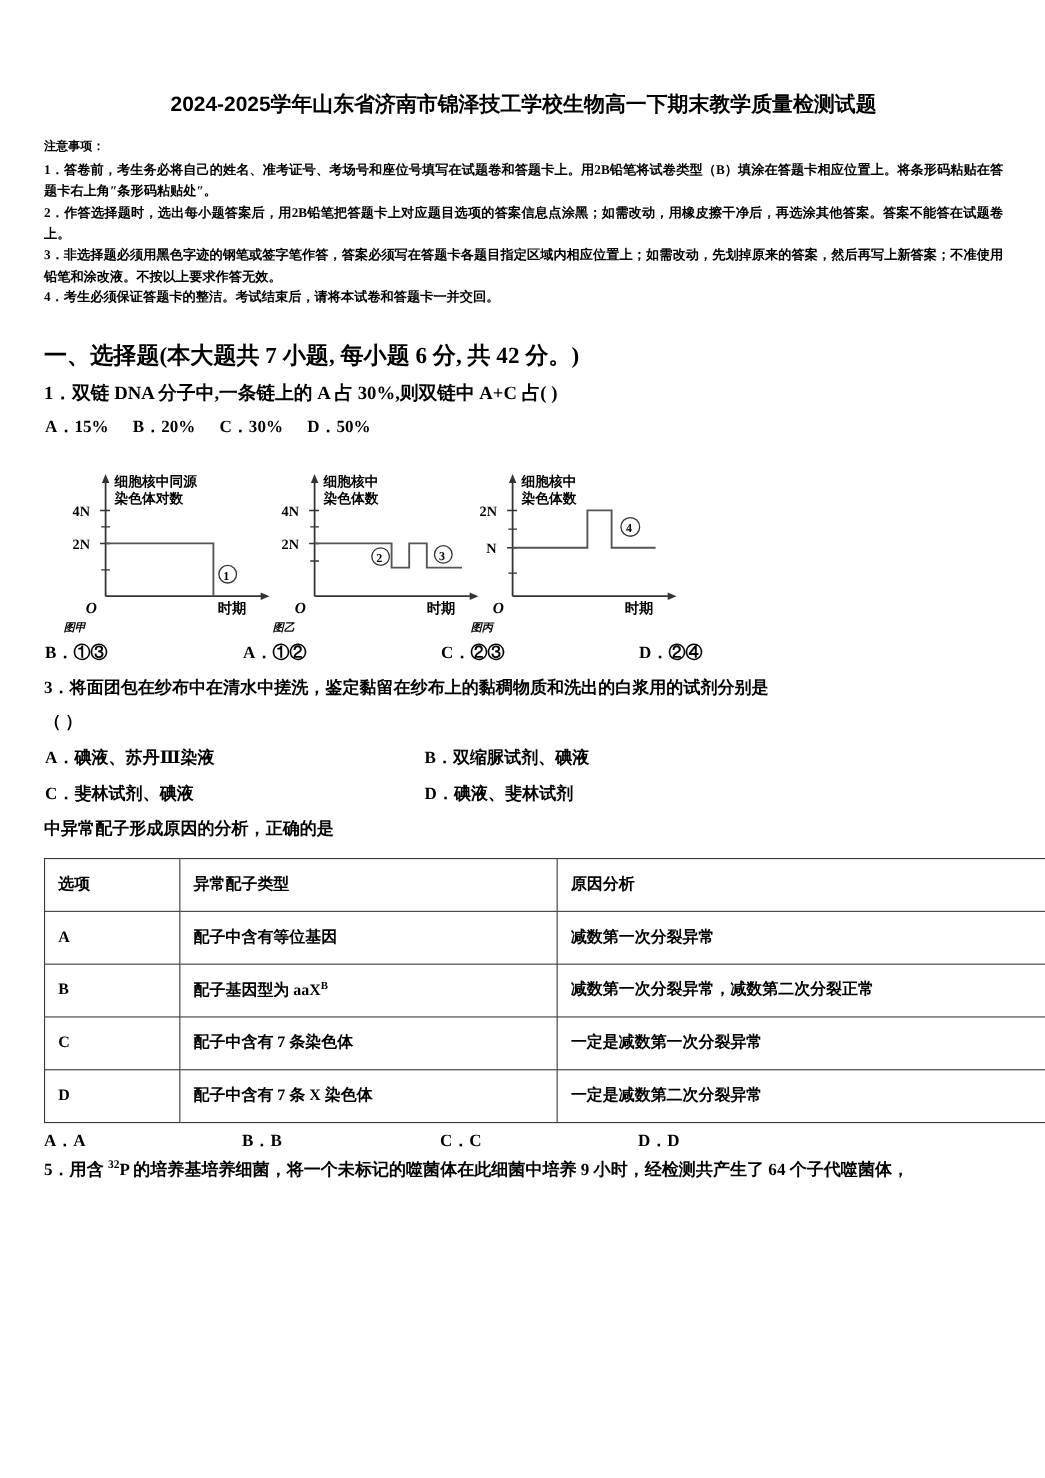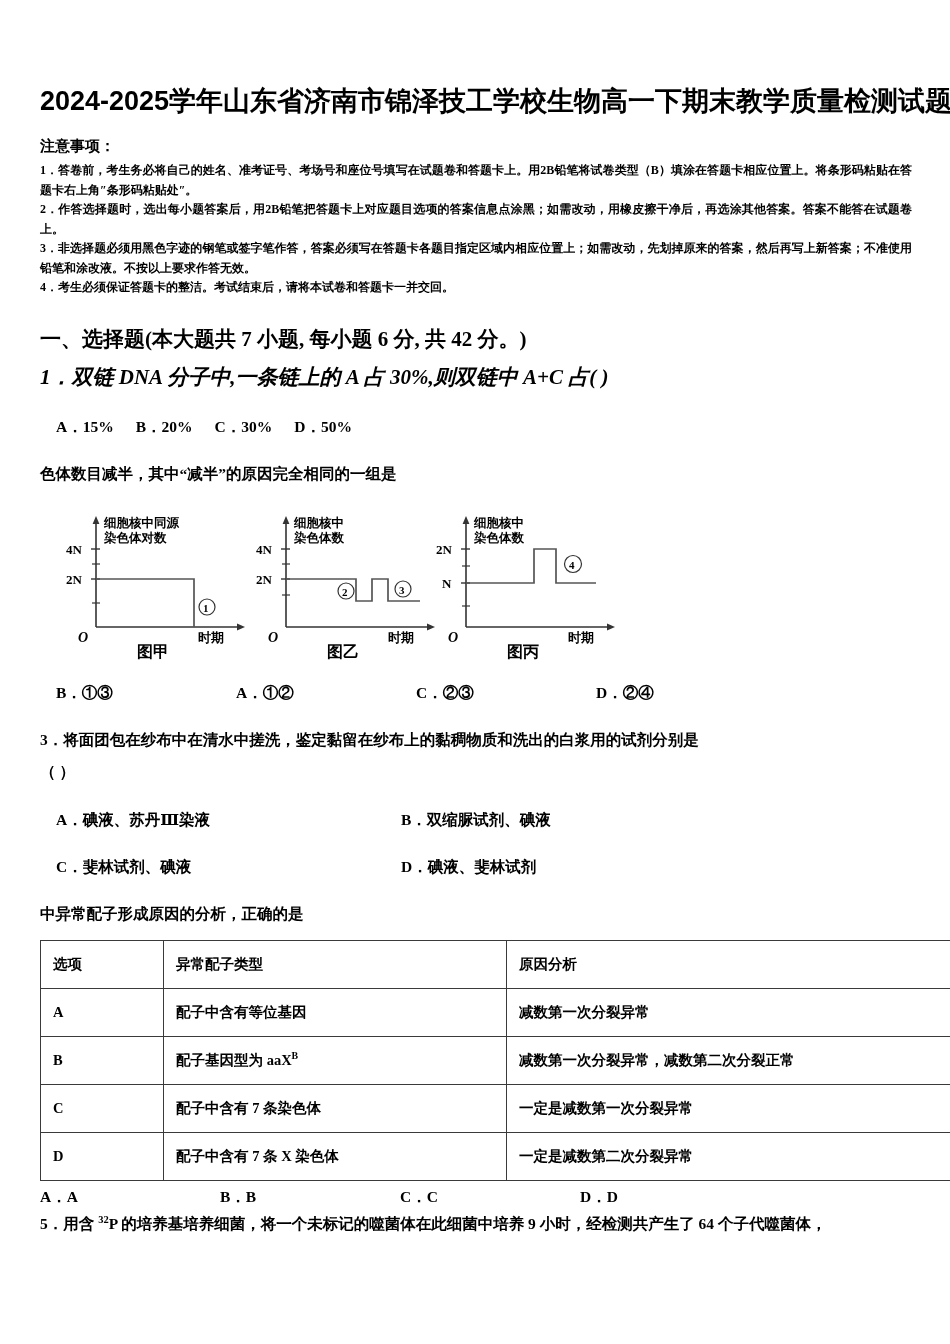--- a/index.html
+++ b/index.html
@@ -23,66 +23,65 @@
   }
   .inner {
     position: absolute;
     left: 40px;
     top: 84px;
     width: 872px;
   }
   .doc-title {
     font-family: "Liberation Sans", "DejaVu Sans", sans-serif;
     font-weight: bold;
-    font-size: 27px;
+    font-size: 19px;
     letter-spacing: 0px;
     text-align: center;
     white-space: nowrap;
     margin: 0 0 16px 0;
     line-height: 1.3;
   }
   .notice-head {
-    font-size: 15px;
+    font-size: 11px;
     font-weight: bold;
     margin: 0 0 3px 0;
     line-height: 1.55;
   }
   .notice-item {
     font-size: 12px;
     font-weight: bold;
     line-height: 1.62;
     margin: 0;
     text-align: justify;
   }
   .gap-lg { height: 26px; }
   .sec-head {
     font-size: 21px;
     font-weight: bold;
     line-height: 1.6;
     margin: 0 0 4px 0;
   }
   .q-line {
-    font-size: 21px;
+    font-size: 17px;
     font-weight: bold;
     line-height: 1.6;
     margin: 0;
     text-align: justify;
-    font-style: italic;
   }
   .q-spaced {
     font-size: 15.5px;
     font-weight: bold;
     line-height: 2.05;
     margin: 0;
     text-align: justify;
   }
   .opts-row {
     font-size: 15.5px;
     font-weight: bold;
-    margin: 16px;
+    margin: 1px;
     line-height: 2.0;
     display: flex;
   }
   .opts-row.inline-tight span { margin-right: 22px; }
   .opt-col-4 > span {
     display: inline-block;
     width: 180px;
   }
   .opt-col-2 > span {
     display: inline-block;
@@ -99,24 +98,25 @@
   .fig {
     position: absolute;
     top: 0;
     width: 190px;
     height: 150px;
   }
   .fig-cap {
     position: absolute;
     bottom: -2px;
     width: 100%;
-    text-align: center;
-    font-size: 16px;
+    text-align: left;
+    font-size: 10px;
     font-weight: bold;
     font-family: "Liberation Sans", "DejaVu Sans", sans-serif;
+    font-style: italic;
   }
 
   
   table.q4 {
     border-collapse: collapse;
     width: 872px;
     margin: 10px 0 0 0;
     table-layout: fixed;
   }
   table.q4 td {
@@ -158,21 +158,20 @@
     <div class="sec-head">一、选择题(本大题共 7 小题, 每小题 6 分, 共 42 分。)</div>
 
     <p class="q-line">1．双链 DNA 分子中,一条链上的 A 占 30%,则双链中 A+C 占(    )</p>
     <div class="opts-row inline-tight">
       <span>A．15%</span>
       <span>B．20%</span>
       <span>C．30%</span>
       <span>D．50%</span>
     </div>
 
-    <p class="q-spaced">色体数目减半，其中“减半”的原因完全相同的一组是</p>
 
     <div class="figures">
 
       <div class="fig" style="left:18px;">
         <svg width="190" height="150" viewBox="0 0 190 150">
           <text x="46" y="16" font-family="'Liberation Sans',sans-serif" font-size="12.5" font-weight="bold">细胞核中同源</text>
           <text x="46" y="31" font-family="'Liberation Sans',sans-serif" font-size="12.5" font-weight="bold">染色体对数</text>
 
           <line x1="38" y1="10" x2="38" y2="116" stroke="#333" stroke-width="1.6"></line>
           <polygon points="38,5 34.6,13 41.4,13" fill="#333"></polygon>

